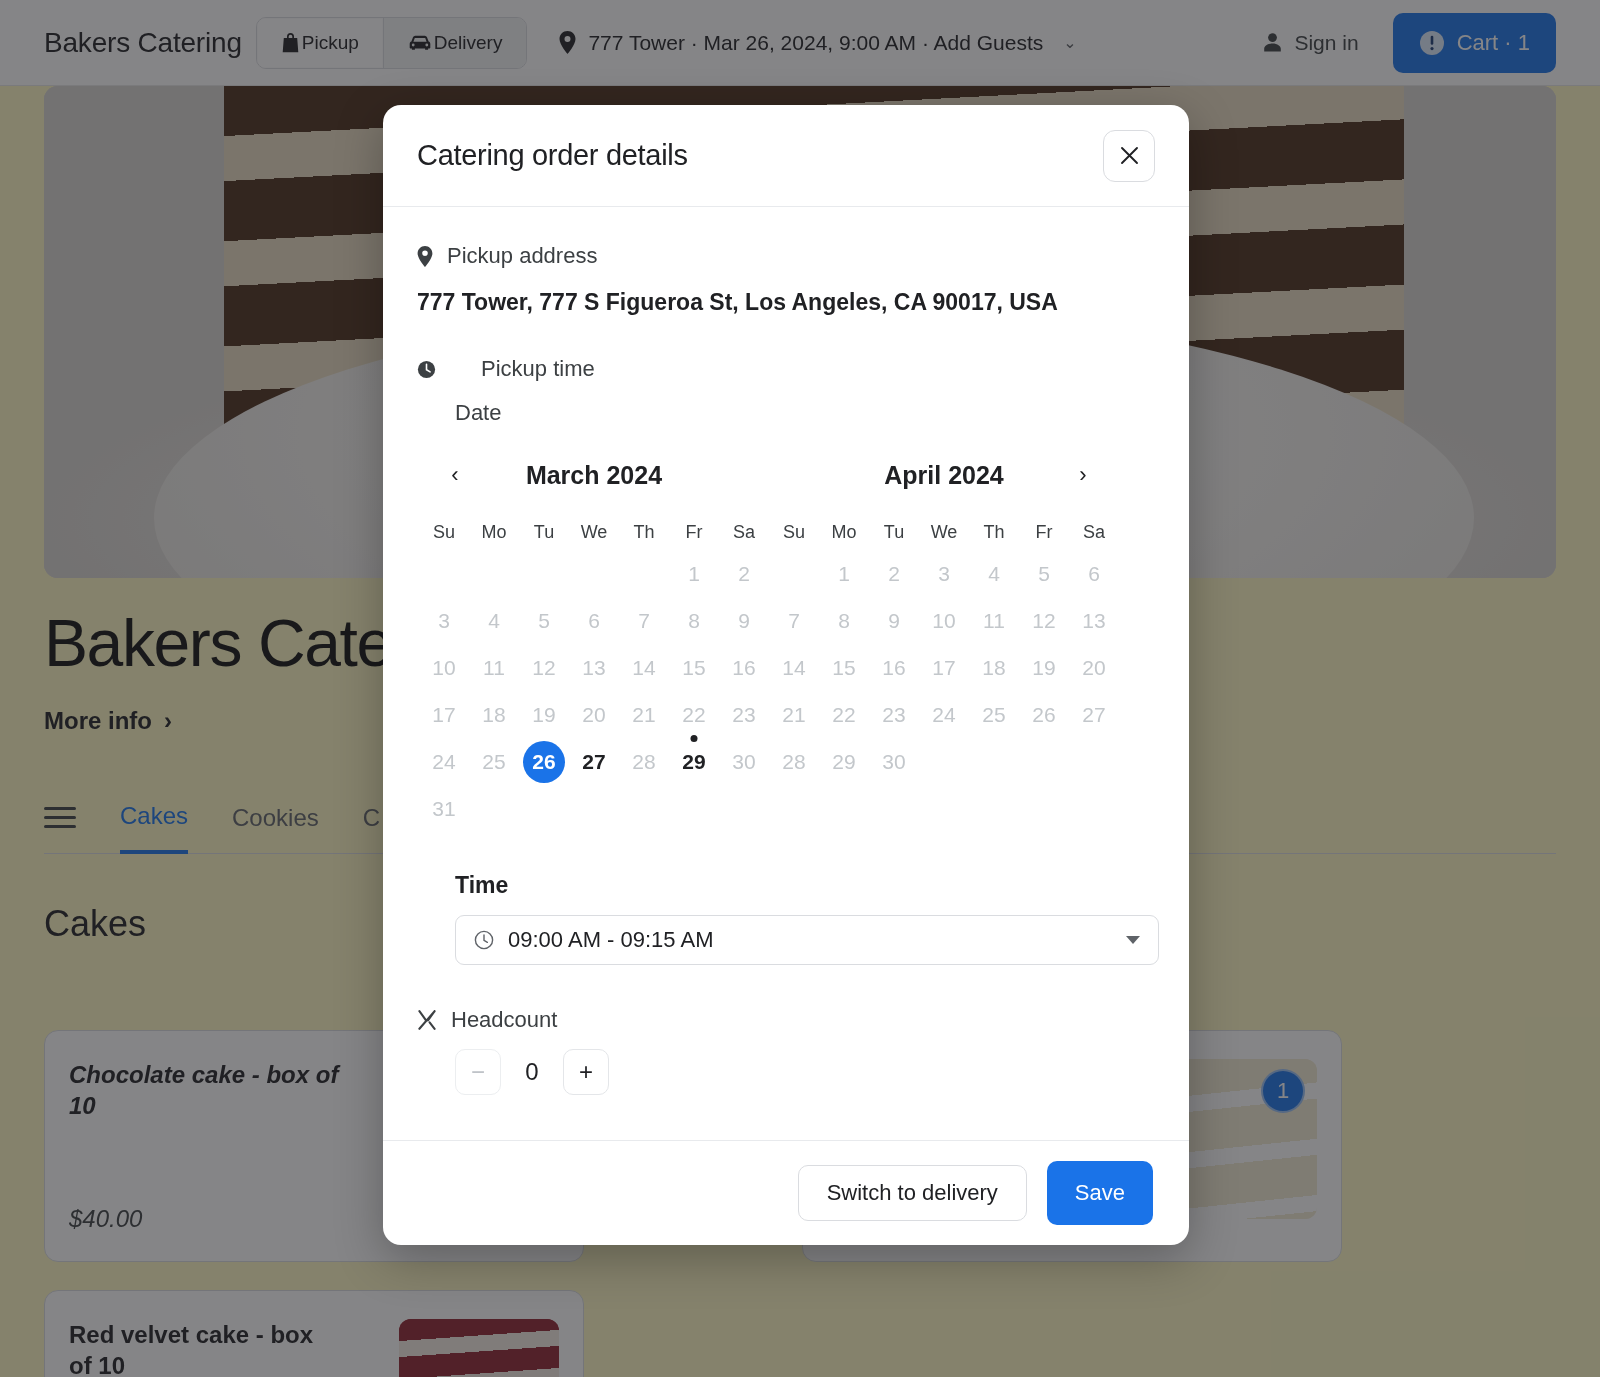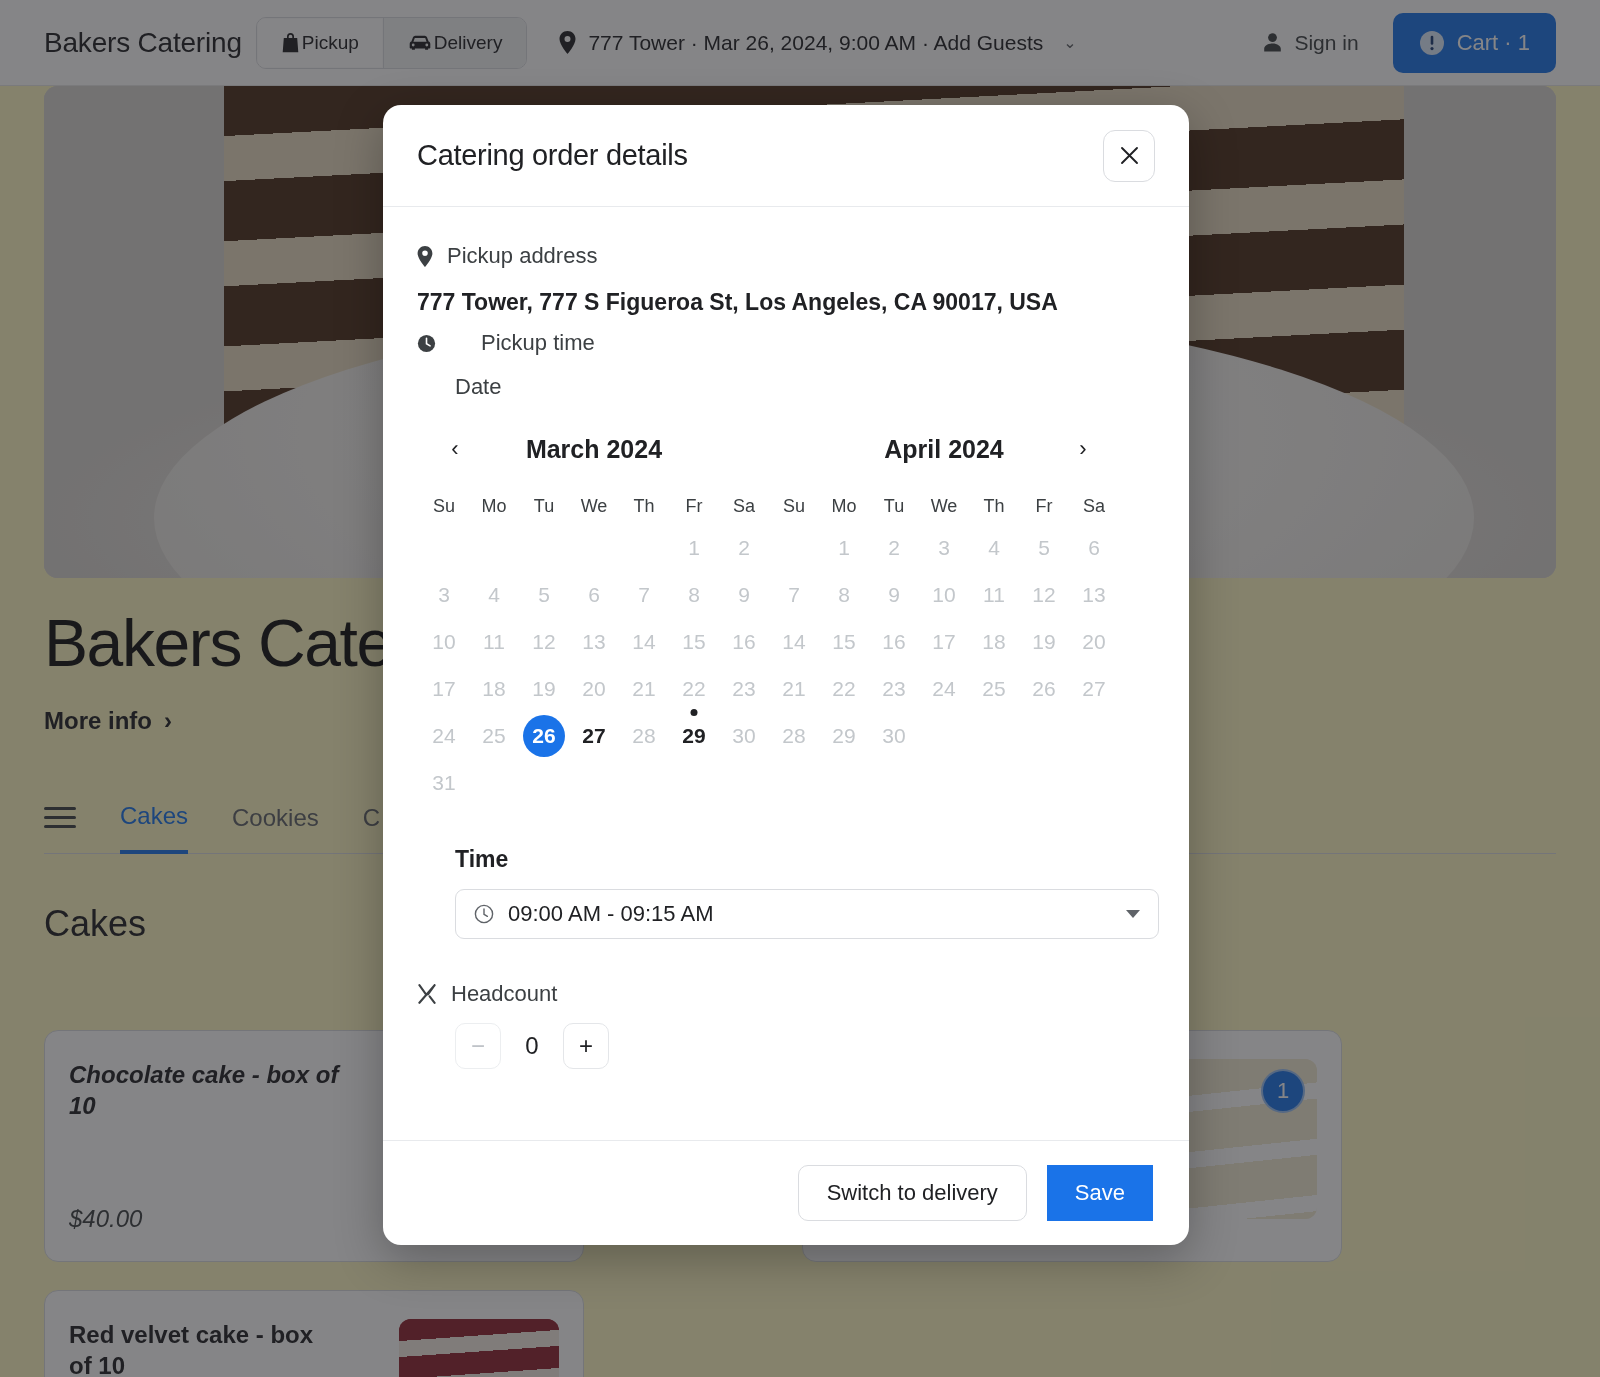--- a/index.html
+++ b/index.html
@@ -492,24 +492,24 @@
     padding: 0 28px;
     border: 1px solid #dadce0;
     border-radius: 10px;
     background: #ffffff;
     font-size: 22px;
     color: #202124;
     cursor: pointer;
     white-space: nowrap;
   }
   .btn-primary {
-    height: 56px;
+    height: 64px;
     padding: 0 28px;
     border: none;
-    border-radius: 0;
+    border-radius: 10px;
     background: #1a73e8;
     font-size: 22px;
     color: #ffffff;
     cursor: pointer;
     white-space: nowrap;
   }
 
   svg { display: block; }
 </style>
 </head>
@@ -641,21 +641,21 @@
       <div class="field-label">
         <span>
           <svg width="16" height="21" viewBox="0 0 16 21">
             <path d="M8 0C3.9 0 .6 3.3.6 7.4 .6 12.8 8 21 8 21s7.4-8.2 7.4-13.6C15.4 3.3 12.1 0 8 0Zm0 10.1a2.8 2.8 0 1 1 0-5.6 2.8 2.8 0 0 1 0 5.6Z" fill="#3c4043"></path>
           </svg>
         </span>
         <span>Pickup address</span>
       </div>
       <div class="field-value">777 Tower, 777 S Figueroa St, Los Angeles, CA 90017, USA</div>
 
-      <div class="field-label" style="margin-top:14px;gap:45px;">
+      <div class="field-label" style="margin-top:40px;gap:45px;">
         <span>
           <svg width="19" height="19" viewBox="0 0 19 19">
             <circle cx="9.5" cy="9.5" r="8.6" fill="#3c4043"></circle>
             <path d="M9.5 4.3v5.5l3.6 2.1" stroke="#ffffff" stroke-width="1.6" stroke-linecap="round" fill="none"></path>
           </svg>
         </span>
         <span>Pickup time</span>
       </div>
       <div class="sub-label" style="margin-left:38px;">Date</div>
 

